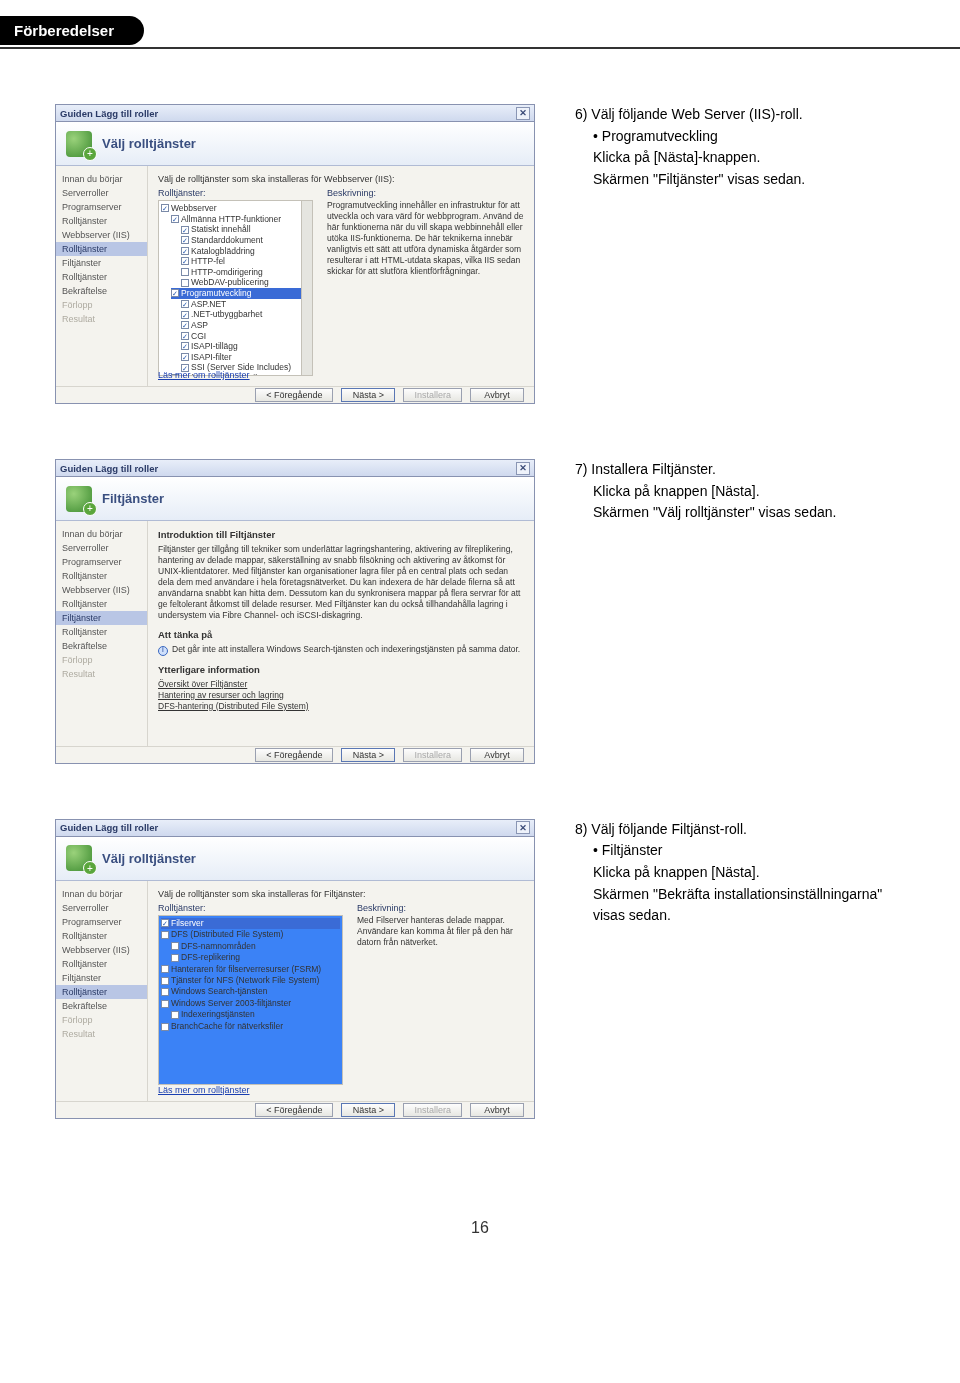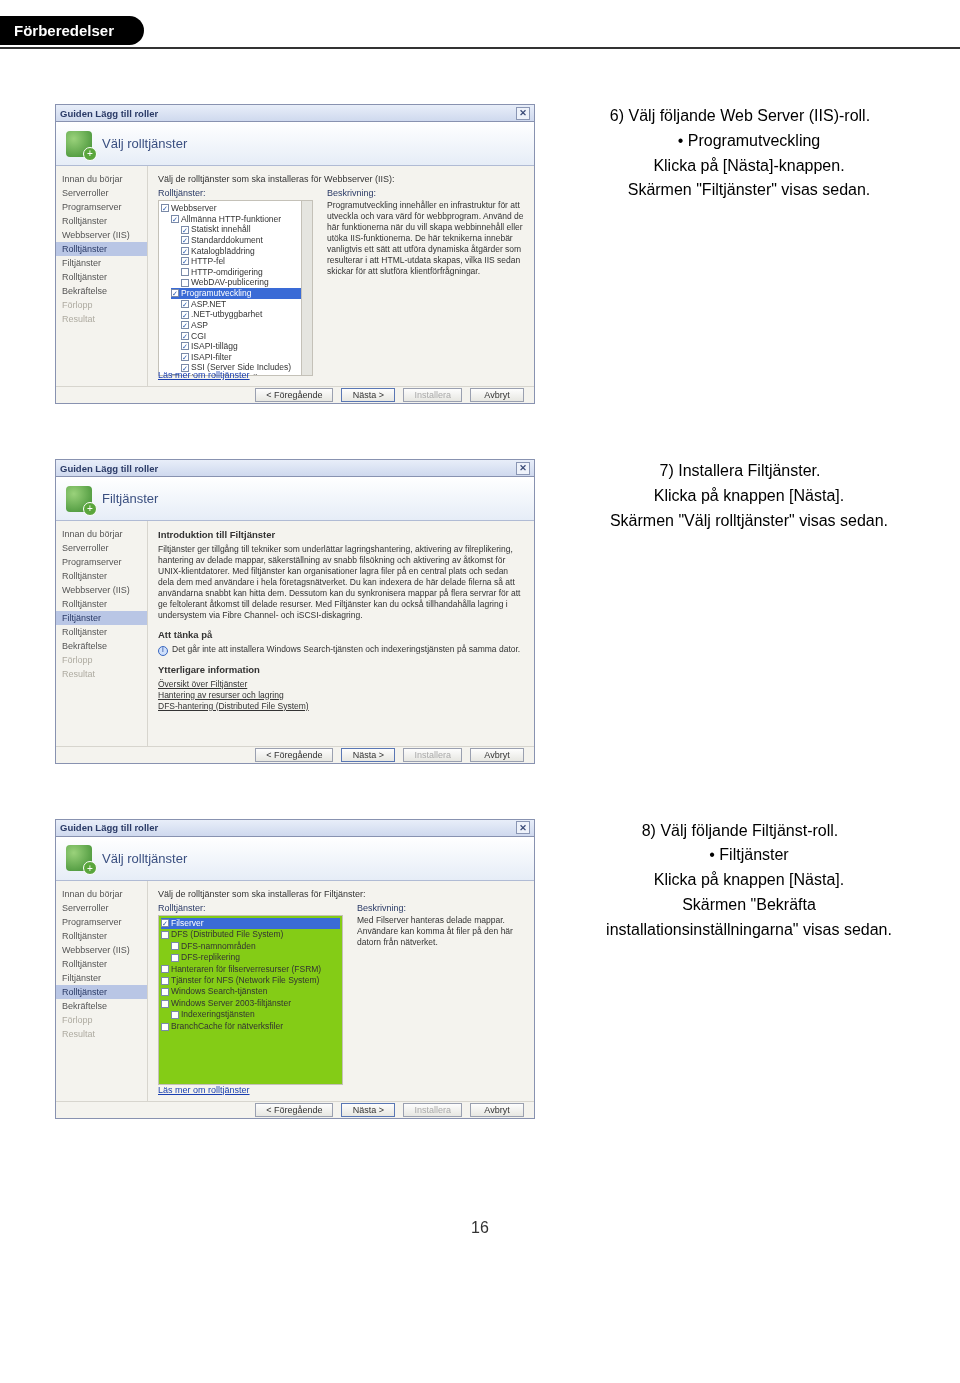--- a/index.html
+++ b/index.html
@@ -21,21 +21,21 @@
     margin-top: 2px;
   }
   .row {
     display: flex;
     align-items: flex-start;
     margin: 55px 0 0 0;
     padding: 0 55px;
   }
   .row:first-of-type { margin-top: 50px; }
   .shot-col { width: 480px; flex: 0 0 480px; }
-  .text-col { flex: 1; padding-left: 40px; font-size: 16px; line-height: 1.55; text-align: center; }
+  .text-col { flex: 1; padding-left: 40px; font-size: 14px; line-height: 1.55; }
   .text-col .bullet { margin-left: 18px; }
   .text-col .bullet::before { content: "• "; }
   .text-col .indent { margin-left: 18px; }
   .page-num { text-align: center; font-size: 16px; margin-top: 100px; color: #333; }
 
   
   .dialog {
     width: 480px;
     border: 1px solid #8892b0;
     background: #f4f3ee;
@@ -82,21 +82,21 @@
     position: absolute;
     right: -5px; bottom: -4px;
     background: #5aa63c;
     color: #fff;
     width: 12px; height: 12px;
     border-radius: 50%;
     font-size: 10px;
     display: flex; align-items:center; justify-content:center;
     border: 1px solid #fff;
   }
-  .banner-title { font-size: 13px; color: #3a4f80; font-weight: 400; }
+  .banner-title { font-size: 13px; color: #3a4f80; font-weight: 700; }
   .dialog .body { display: flex; min-height: 220px; }
   .sidebar {
     width: 92px;
     background: #f4f3ee;
     border-right: 1px solid #d7d5ce;
     padding: 6px 0;
   }
   .sidebar div { padding: 2px 6px; color: #555; }
   .sidebar .selected { background: #b9c6e5; color: #2a3a66; }
   .sidebar .disabled { color: #aeaba1; }
@@ -137,21 +137,21 @@
   .tree-row.sel { background:#3a6bd6; color:#fff; }
   .i1 {margin-left:10px;} .i2{margin-left:20px;}
   .hdr-small { color:#2a3a66; font-size: 9px; margin-bottom: 2px;}
   .hdr-small2 { font-weight:bold; font-size:9.5px; margin: 0 0 4px 0;}
   .info-i {
     display:inline-flex; width:10px;height:10px;border:1px solid #3a68c0;background:#cfe0fb;color:#2a4fa0;
     align-items:center;justify-content:center;font-size:8px;border-radius:50%;margin-right:4px;
   }
   .para { font-size:8.5px; line-height:1.3; color:#333; }
   .main .learn { position:absolute; bottom:6px; left:10px; }
-  .tree2 { border:1px solid #c4c1b8; background:#84cc16; height:170px; padding:2px; font-size:8.5px; line-height:1.35;}
+  .tree2 { border:1px solid #c4c1b8; background:#3b82f6; height:170px; padding:2px; font-size:8.5px; line-height:1.35;}
 </style>
 </head>
 <body>
 
 <div class="page">
   <div class="header-tab">Förberedelser</div>
   <hr class="header-hr">
 
   
   <div class="row">

